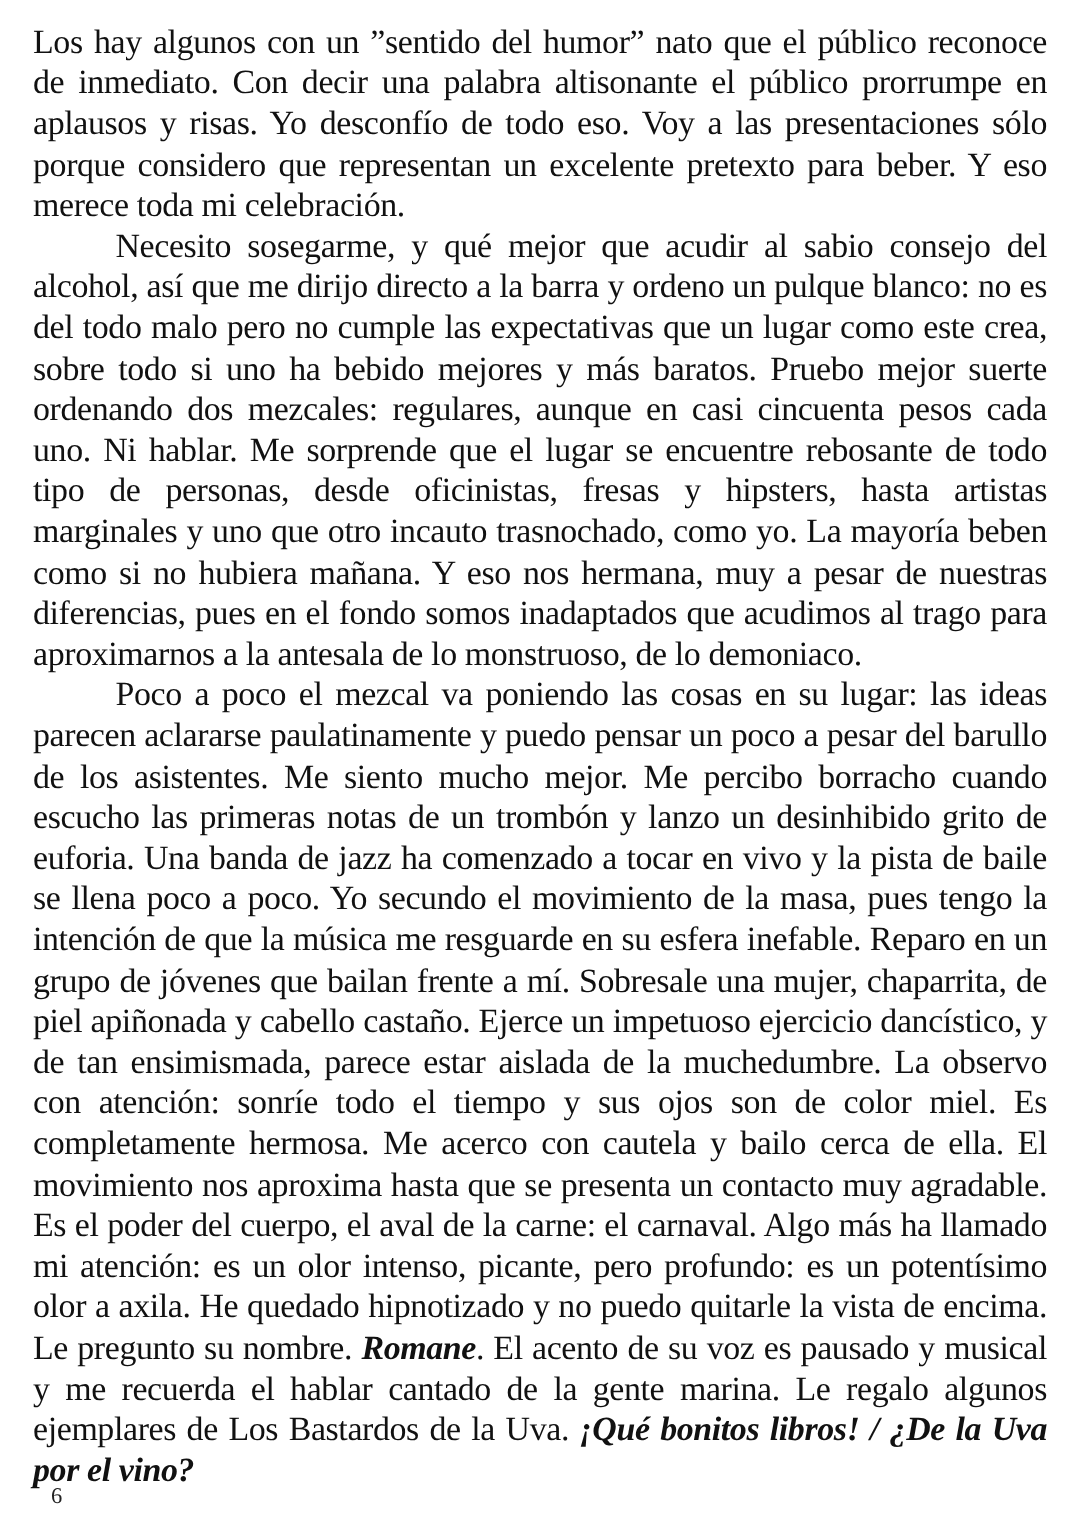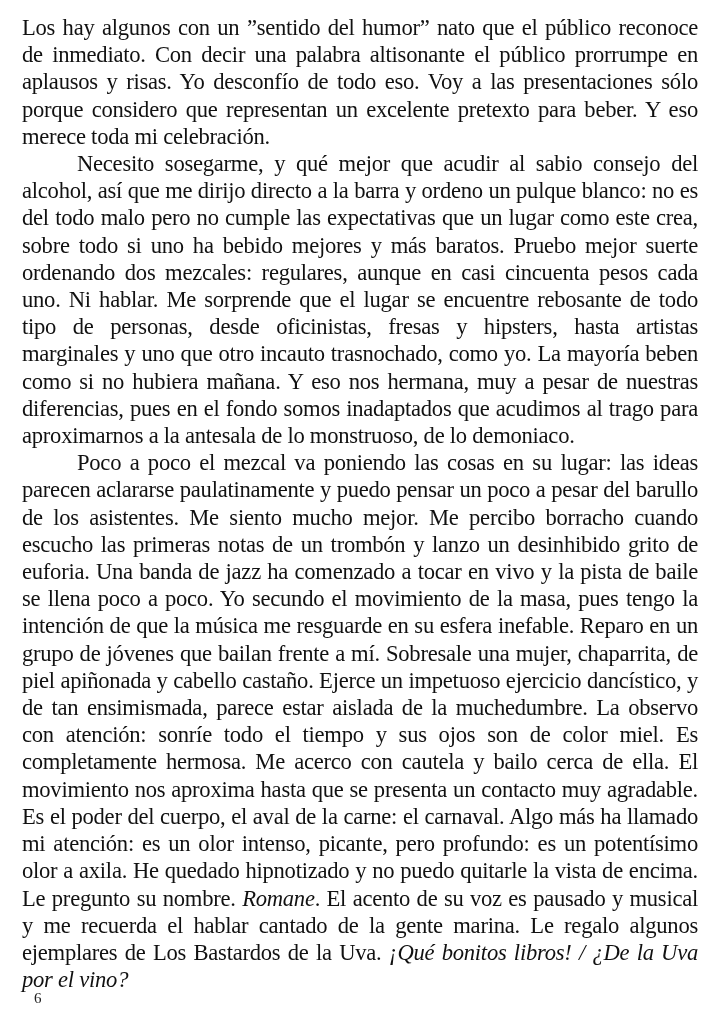--- a/index.html
+++ b/index.html
@@ -44,20 +44,21 @@
     text-indent: 55px;
   }
   p.para:last-of-type {
     text-align-last: justify;
   }
   p.para.lastflow {
     text-align-last: left;
   }
   .it {
     font-style: italic;
+    font-weight: bold;
   }
   .folio {
     position: absolute;
     left: 34px;
     top: 989px;
     font-size: 15px;
     line-height: 18px;
     color: #222222;
     font-family: "Liberation Serif", "DejaVu Serif", serif;
   }

